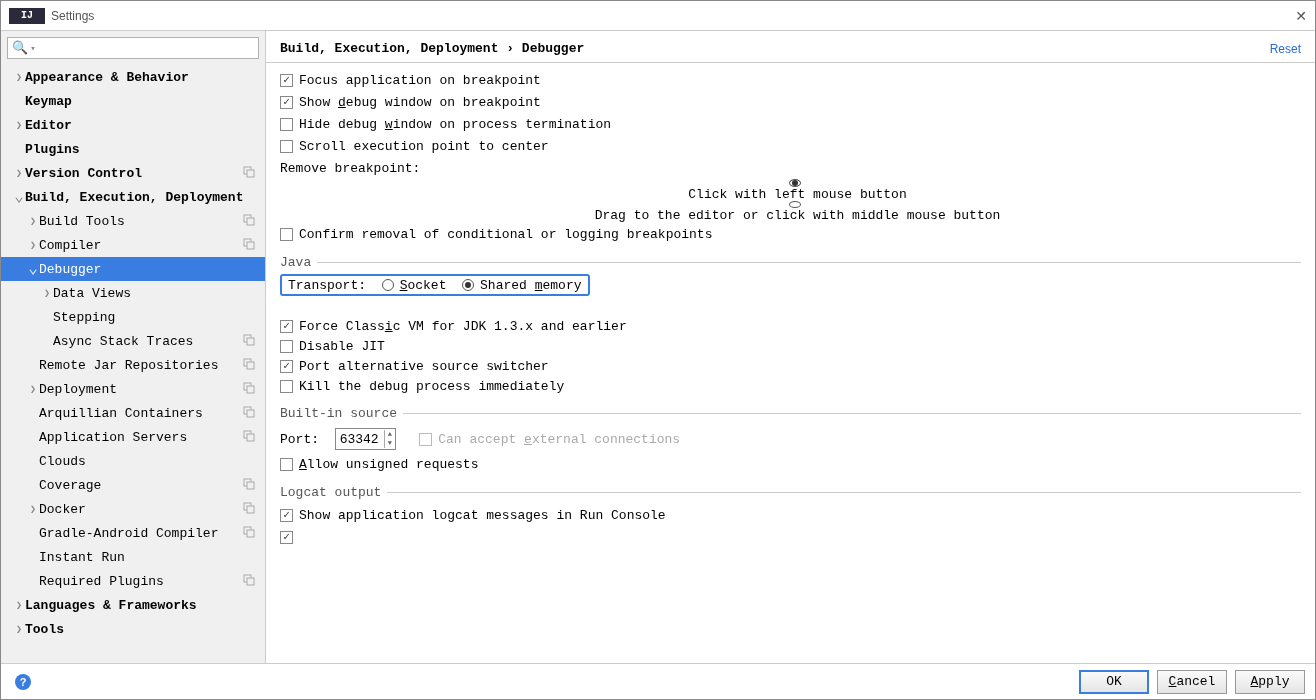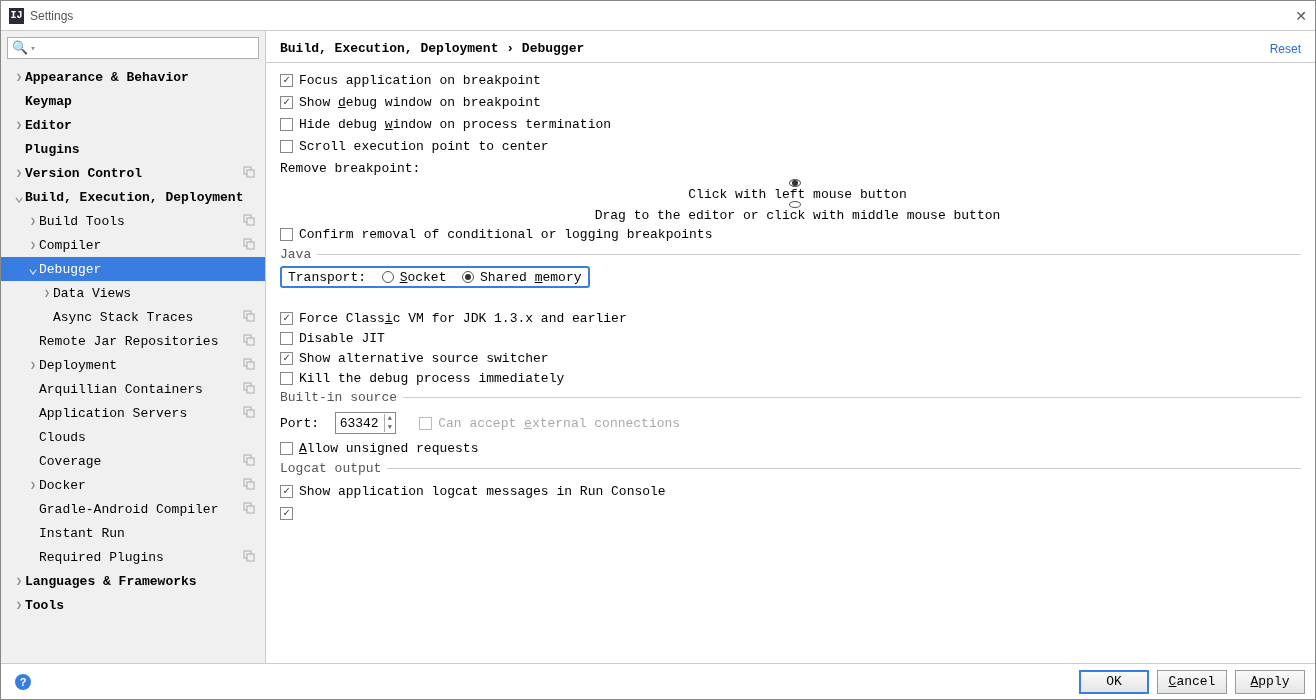--- a/index.html
+++ b/index.html
@@ -1,18 +1,18 @@
 <!DOCTYPE html>
 <html><head>
 <meta charset="utf-8">
 <style>
 * { box-sizing: border-box; margin: 0; padding: 0; }
 body { font-family: "Consolas", "Courier New", monospace; font-size: 13px; color: #000; background: #fff; width: 1316px; height: 700px; overflow: hidden; display: flex; flex-direction: column; border: 1px solid #888; }
 .titlebar { height: 30px; display: flex; align-items: center; padding: 0 8px; border-bottom: 1px solid #ccc; background: #fff; }
-.titlebar .icon-box { width: 15px; height: 16px; background: #2a2a3a; display: flex; align-items: center; justify-content: center; color: #fff; font-size: 10px; font-weight: bold; margin-right: 6px; }
+.titlebar .icon-box { width: 36px; height: 16px; background: #2a2a3a; display: flex; align-items: center; justify-content: center; color: #fff; font-size: 10px; font-weight: bold; margin-right: 6px; }
 .titlebar .title { font-family: "Segoe UI", Arial, sans-serif; font-size: 12px; color: #555; }
 .titlebar .close { margin-left: auto; font-size: 14px; color: #555; cursor: pointer; font-family: Arial; }
 .body { flex: 1; display: flex; overflow: hidden; }
 .sidebar { width: 265px; background: #f0f0f0; border-right: 1px solid #ccc; display: flex; flex-direction: column; }
 .search-row { padding: 6px 6px 4px 6px; }
 .search-wrapper { position: relative; background: #fff; border: 1px solid #b0b0b0; height: 22px; display: flex; align-items: center; padding: 0 4px; }
 .search-wrapper .mag { font-size: 13px; color: #888; margin-right: 2px; }
 .search-wrapper .caret-d { font-size: 9px; color: #888; }
 .tree { flex: 1; overflow: auto; padding-top: 2px; }
 .tree-item { display: flex; align-items: center; height: 24px; cursor: pointer; white-space: nowrap; }
@@ -29,21 +29,21 @@
 .breadcrumb-row { height: 28px; display: flex; align-items: center; padding: 0 14px; border-bottom: 1px solid #ccc; margin-top: 4px; }
 .breadcrumb-row .bc { font-weight: bold; flex: 1; }
 .breadcrumb-row .reset { color: #2a6bd8; cursor: pointer; font-family: "Segoe UI", Arial; font-size: 12px; }
 .content { flex: 1; overflow: auto; padding: 6px 14px 10px 14px; }
 .row { display: flex; align-items: center; height: 22px; }
 .row.sub { padding-left: 14px; flex-direction: column; }
 .chk { width: 13px; height: 13px; border: 1px solid #888; margin-right: 6px; display: inline-flex; align-items: center; justify-content: center; font-size: 11px; line-height: 1; background: #fff; }
 .chk.checked::after { content: "✓"; color: #333; }
 .rad { width: 12px; height: 12px; border: 1px solid #555; border-radius: 50%; margin-right: 6px; display: inline-flex; align-items: center; justify-content: center; background: #fff; }
 .rad.checked::after { content: ""; width: 6px; height: 6px; background: #333; border-radius: 50%; }
-.section-title { color: #555; margin-top: 2px; margin-bottom: 4px; display: flex; align-items: center; }
+.section-title { color: #555; margin-top: 10px; margin-bottom: 4px; display: flex; align-items: center; }
 .section-title .line { flex: 1; height: 1px; background: #ccc; margin-left: 6px; }
 .highlight-box { border: 2px solid #3a7de0; border-radius: 3px; display: inline-flex; align-items: center; padding: 2px 6px; height: 22px; margin-bottom: 20px; }
 .underline { text-decoration: underline; }
 .spinner { display: inline-flex; align-items: center; border: 1px solid #888; height: 22px; background: #fff; }
 .spinner input { border: none; width: 48px; padding: 0 4px; font-family: inherit; font-size: 13px; outline: none; }
 .spinner .arrows { display: flex; flex-direction: column; border-left: 1px solid #aaa; }
 .spinner .arrows span { font-size: 7px; line-height: 1; padding: 1px 3px; color: #666; cursor: pointer; }
 .disabled { color: #aaa; }
 .chk.disabled-box { border-color: #bbb; }
 .footer { height: 36px; border-top: 1px solid #ccc; display: flex; align-items: center; padding: 0 10px; }
@@ -127,20 +127,25 @@
           <span class="label normal">Debugger</span>
           <span class="rep-icon"></span>
         </div>
         <div class="tree-item indent2">
           <span class="arrow">❯</span>
           <span class="label normal">Data Views</span>
           <span class="rep-icon"></span>
         </div>
         <div class="tree-item indent2">
           <span class="arrow"></span>
+          <span class="label normal">Stepping</span>
+          <span class="rep-icon"></span>
+        </div>
+        <div class="tree-item indent2">
+          <span class="arrow"></span>
           <span class="label normal">Async Stack Traces</span>
           <span class="rep-icon"><svg class="rep-svg" viewBox="0 0 12 12">
               <rect x="1" y="1" width="7" height="7" fill="none" stroke="#aaa"></rect>
               <rect x="4" y="4" width="7" height="7" fill="#f0f0f0" stroke="#aaa"></rect>
             </svg></span>
         </div>
         <div class="tree-item indent1">
           <span class="arrow"></span>
           <span class="label normal">Remote Jar Repositories</span>
           <span class="rep-icon"><svg class="rep-svg" viewBox="0 0 12 12">
@@ -280,21 +285,21 @@
       <div class="row" style="height:20px">
           <span class="chk checked"></span>
           <span><span>Force Class</span><span class="underline">i</span><span>c VM for JDK 1.3.x and earlier</span></span>
         </div>
       <div class="row" style="height:20px">
           <span class="chk"></span>
           <span>Disable JIT</span>
         </div>
       <div class="row" style="height:20px">
           <span class="chk checked"></span>
-          <span>Show alternative source switcher</span>
+          <span>Port alternative source switcher</span>
         </div>
       <div class="row" style="height:20px">
           <span class="chk"></span>
           <span>Kill the debug process immediately</span>
         </div>
 
       <div class="section-title">
           <span>Built-in source</span>
           <span class="line"></span>
         </div>

